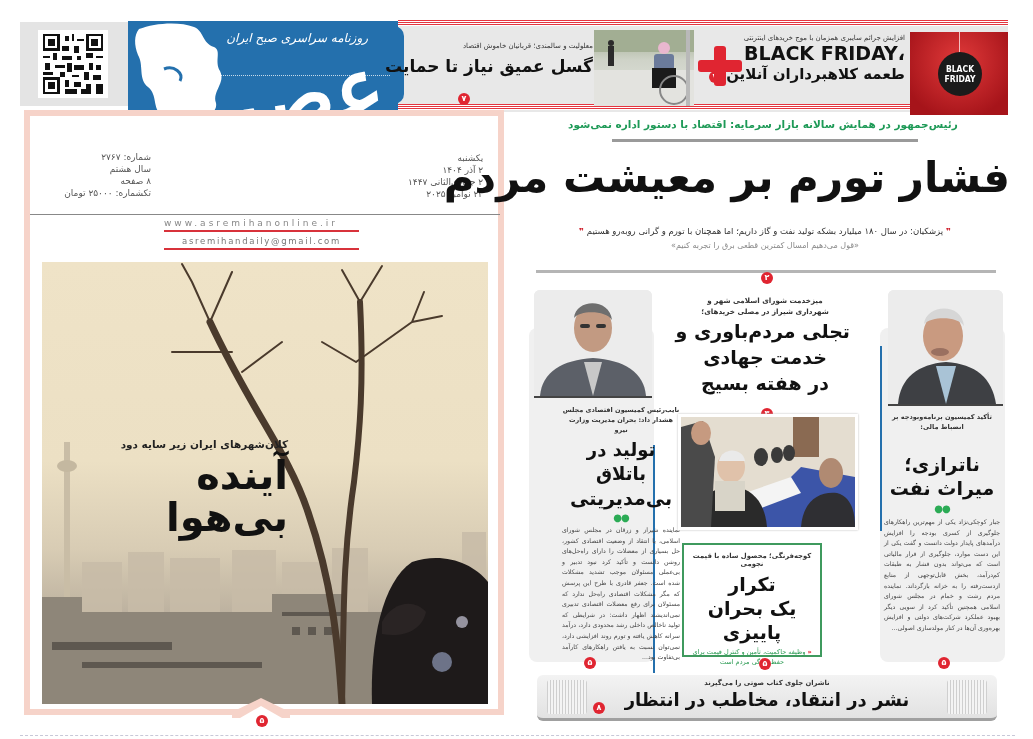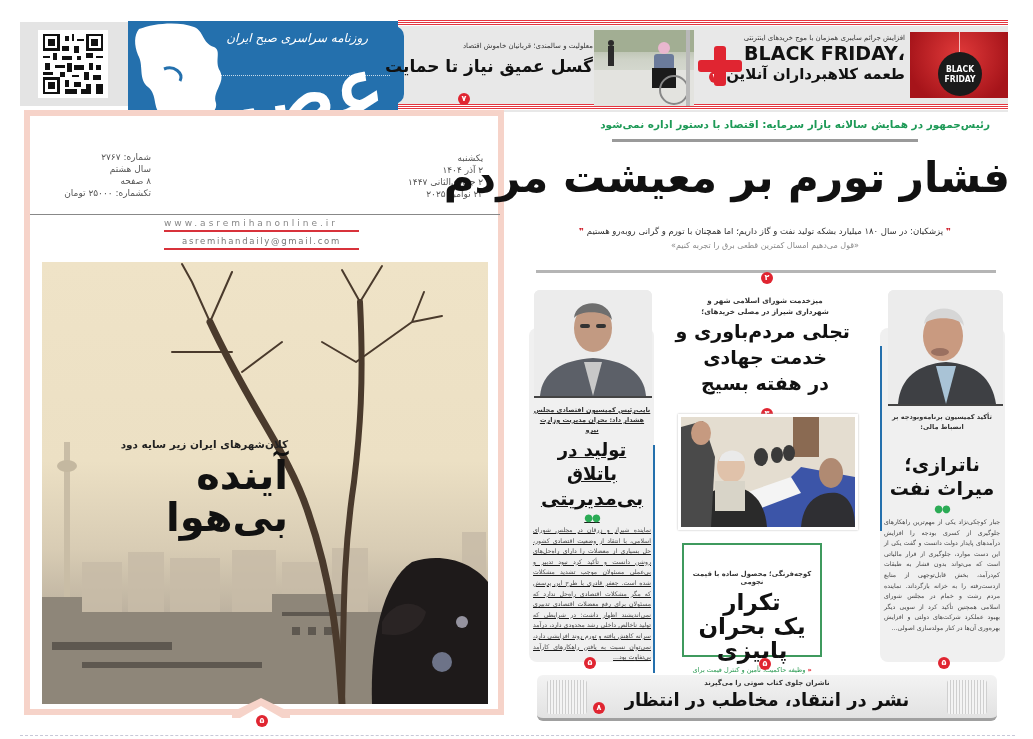--- a/index.html
+++ b/index.html
@@ -24,41 +24,41 @@
   .banner-stripe-top { left: 398px; top: 20px; width: 610px; }
   .banner-stripe-bot { left: 398px; top: 104px; width: 610px; }
   .banner-divider { left: 684px; top: 30px; width: 72px; height: 72px; }
   .banner-left-cap { left: 390px; top: 26px; width: 14px; height: 78px; background: #2470ad; border-radius: 0 10px 10px 0; }
 
   .teaser-kicker { font-size: 7px; color: #333; white-space: nowrap; }
   .teaser-title { font-weight: bold; font-size: 18px; color: #111; white-space: nowrap; }
   .red-num { width: 12px; height: 12px; border-radius: 50%; background: #e02531; color: #fff; font-size: 8px; text-align: center; line-height: 12px; font-weight: bold; display: inline-block; }
 
   .photo-wheel { left: 594px; top: 30px; width: 100px; height: 76px; background: linear-gradient(180deg,#9aa88a 0%, #cfd3c8 40%, #e5e6e2 100%); overflow: hidden; }
-  .photo-bf { left: 910px; top: 32px; width: 98px; height: 66px; background: radial-gradient(circle at 50% 35%, #e13a3a, #a6141a 80%); overflow: hidden; }
+  .photo-bf { left: 910px; top: 32px; width: 98px; height: 83px; background: radial-gradient(circle at 50% 35%, #e13a3a, #a6141a 80%); overflow: hidden; }
   .bf-tag { left: 28px; top: 20px; width: 44px; height: 44px; border-radius: 50%; background: #1b1b1b; color: #fff; font-weight: bold; font-size: 8.5px; text-align: center; line-height: 10px; padding-top: 12px; font-family: "DejaVu Sans Condensed","DejaVu Sans", sans-serif; }
   .bf-string { left: 49px; top: 0; width: 1px; height: 22px; background: #f3c1c1; }
 
   
   .left-frame { left: 24px; top: 110px; width: 480px; height: 605px; border: 6px solid #f6d3c9; border-top-color: #f6d3c9; background: #fff; }
   .issue-info { right: 882px; top: 151px; text-align: right; font-size: 9px; color: #555; line-height: 12px; white-space: nowrap; }
   .date-info { left: 408px; top: 152px; text-align: right; font-size: 9px; color: #555; line-height: 12px; white-space: nowrap; }
   .meta-rule { left: 30px; top: 214px; width: 470px; height: 1px; background: #888; }
   .web { left: 164px; top: 218px; width: 195px; font-size: 9px; letter-spacing: 3px; color: #888; text-align: left; border-bottom: 2px solid #d8323b; padding-bottom: 2px; white-space: nowrap; }
   .email { left: 164px; top: 236px; width: 195px; font-size: 8.5px; letter-spacing: 1.7px; color: #777; text-align: center; border-bottom: 2px solid #d8323b; padding-bottom: 2px; white-space: nowrap; }
 
   .hero { left: 42px; top: 262px; width: 446px; height: 442px; overflow: hidden;
           background: linear-gradient(180deg, #efe3c7 0%, #ece0c4 45%, #d8ccb4 65%, #b8ad9c 82%, #8a8276 100%); }
   .hero svg.scene { position: absolute; left: 0; top: 0; }
   .hero-kicker { right: 240px; top: 440px; font-size: 10.5px; font-weight: bold; color: #222; white-space: nowrap; }
   .hero-title { right: 222px; top: 455px; font-weight: bold; font-size: 40px; line-height: 42px; color: #111; text-align: right; white-space: nowrap; font-family: "DejaVu Sans", sans-serif; }
   .hero-notch { left: 232px; top: 698px; width: 58px; height: 20px; }
 
   
-  .main-kicker { left: 540px; top: 118px; width: 450px; text-align: right; font-size: 10.5px; color: #1e9a57; font-weight: bold; white-space: nowrap; }
+  .main-kicker { left: 568px; top: 118px; width: 450px; text-align: left; font-size: 10.5px; color: #1e9a57; font-weight: bold; white-space: nowrap; }
   .main-kicker-rule { left: 612px; top: 139px; width: 306px; height: 3px; background: #9a9a9a; }
   .main-title { left: 520px; top: 146px; width: 490px; text-align: center; font-size: 42px; font-weight: bold; color: #111; white-space: nowrap; line-height: 64px; letter-spacing: -1px; }
   .main-lead { left: 540px; top: 226px; width: 450px; text-align: center; font-size: 8.5px; color: #333; white-space: nowrap; }
   .main-lead .q { color: #d02430; font-weight: bold; }
   .main-sub { left: 540px; top: 241px; width: 450px; text-align: center; font-size: 8px; color: #888; white-space: nowrap; }
   .main-rule { left: 536px; top: 270px; width: 460px; height: 3px; background: #b5b5b5; }
 
   
   .card { background: #f0f0f0; border-radius: 8px; }
   .card-left { left: 529px; top: 328px; width: 125px; height: 334px; }
@@ -72,22 +72,22 @@
   .portrait { overflow: hidden; background: #e9e9e9; border-radius: 6px 6px 0 0; }
   .portrait-left { left: 534px; top: 290px; width: 118px; height: 106px; }
   .portrait-right { left: 888px; top: 290px; width: 115px; height: 114px; }
   .portrait-rule { height: 2px; background: #444; }
 
   .center-kicker { left: 680px; top: 295px; width: 170px; font-size: 7.2px; color: #333; text-align: center; line-height: 11px; font-weight: bold; }
   .center-title { left: 680px; top: 318px; width: 170px; font-size: 19px; font-weight: bold; text-align: center; line-height: 26px; color: #111; white-space: nowrap; }
   .center-photo { left: 678px; top: 414px; width: 180px; height: 116px; overflow: hidden; background: #d6d0c5; border: 3px solid #fff; box-shadow: 0 0 2px #bbb; }
 
   .box-green { left: 682px; top: 543px; width: 140px; height: 114px; border: 2.5px solid #3f9a5e; background: #fff; }
-  .box-kicker { font-size: 6.8px; color: #333; text-align: center; font-weight: bold; margin-top: 25px; }
-  .box-title { font-weight: bold; font-size: 23px; line-height: 24px; text-align: center; color: #111; }
+  .box-kicker { font-size: 6.8px; color: #333; text-align: center; font-weight: bold; margin-top: 7px; }
+  .box-title { font-weight: bold; font-size: 19px; line-height: 24px; text-align: center; color: #111; }
   .box-body { font-size: 6.5px; color: #2a9a52; text-align: center; line-height: 10px; padding: 0 6px; }
   .box-body .q { color: #e02531; font-weight: bold; }
 
   .bottom-bar { left: 537px; top: 675px; width: 460px; height: 46px; background: linear-gradient(180deg,#f3f3f3,#e2e2e2); border-radius: 6px; border-bottom: 3px solid #a0a0a0; }
   .bottom-kicker { left: 0; top: 4px; width: 460px; text-align: center; font-size: 6.8px; color: #333; font-weight: bold; }
   .bottom-title { left: 0; top: 14px; width: 460px; text-align: center; font-size: 18px; font-weight: bold; color: #111; white-space: nowrap; }
   .coil { width: 40px; height: 34px; background: repeating-linear-gradient(90deg,#cfcfcf 0 1px,#f4f4f4 1px 3px); border-radius: 3px; }
   .dashed-foot { left: 20px; top: 735px; width: 995px; border-top: 1px dashed #c8c8d8; }
 </style>
 </head>
@@ -303,21 +303,21 @@
     <path d="M6 106 C8 82, 28 70, 59 68 C90 70, 110 82, 112 106 Z" fill="#5c6068"></path>
     <path d="M50 72 L59 106 L68 72 Z" fill="#c8c8c8"></path>
     <ellipse cx="59" cy="38" rx="19" ry="24" fill="#c29a82"></ellipse>
     <path d="M40 28 C42 8, 76 8, 78 30 C72 20, 46 20, 40 28 Z" fill="#6e6e6e"></path>
     <rect x="46" y="34" width="10" height="4" rx="2" fill="#333"></rect>
       <rect x="62" y="34" width="10" height="4" rx="2" fill="#333"></rect>
   </svg>
 </div>
 <div class="abs portrait-rule" style="left:534px; top:396px; width:118px;"></div>
 <div class="abs blue-bar" style="left:653px; top:445px; height:228px;"></div>
-<div class="abs rtl" style="left:533px; top:405px; width:118px;text-decoration:underline;">
+<div class="abs rtl" style="left:562px; top:405px; width:118px;">
   <div class="card-kicker">نایب‌رئیس کمیسیون اقتصادی مجلس هشدار داد: بحران مدیریت وزارت نیرو</div>
   <div class="card-title" style="font-size:18px; margin-top:3px;">تولید در باتلاق</div>
   <div class="card-title" style="font-size:19px;">بی‌مدیریتی</div>
   <div class="green-dots" style="margin:3px 0 2px;">●●</div>
   <div class="card-body">نماینده شیراز و زرقان در مجلس شورای اسلامی، با انتقاد از وضعیت اقتصادی کشور، حل بسیاری از معضلات را دارای راه‌حل‌های روشن دانست و تأکید کرد نبود تدبیر و بی‌عملی مسئولان موجب تشدید مشکلات شده است. جعفر قادری با طرح این پرسش که مگر مشکلات اقتصادی راه‌حل ندارد که مسئولان برای رفع معضلات اقتصادی تدبیری نمی‌اندیشند اظهار داشت: در شرایطی که تولید ناخالص داخلی رشد محدودی دارد، درآمد سرانه کاهش یافته و تورم روند افزایشی دارد، نمی‌توان نسبت به یافتن راهکارهای کارآمد بی‌تفاوت بود...</div>
 </div>
 <div class="abs" style="left:584px; top:650px;"><span class="red-num">۵</span></div>
 
 <div class="abs center-kicker rtl">
   <div>میزخدمت شورای اسلامی شهر و</div>

